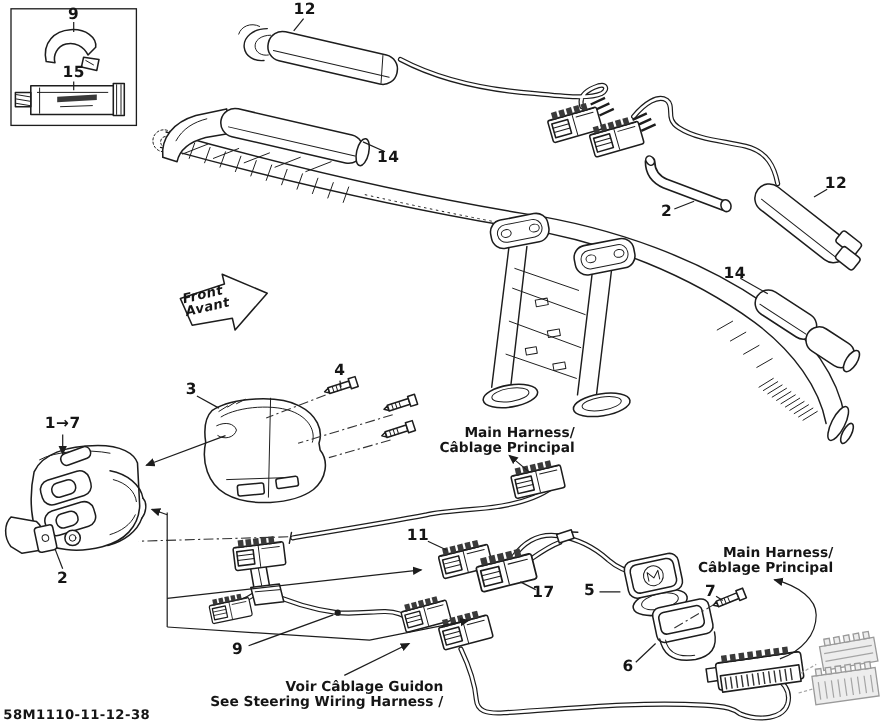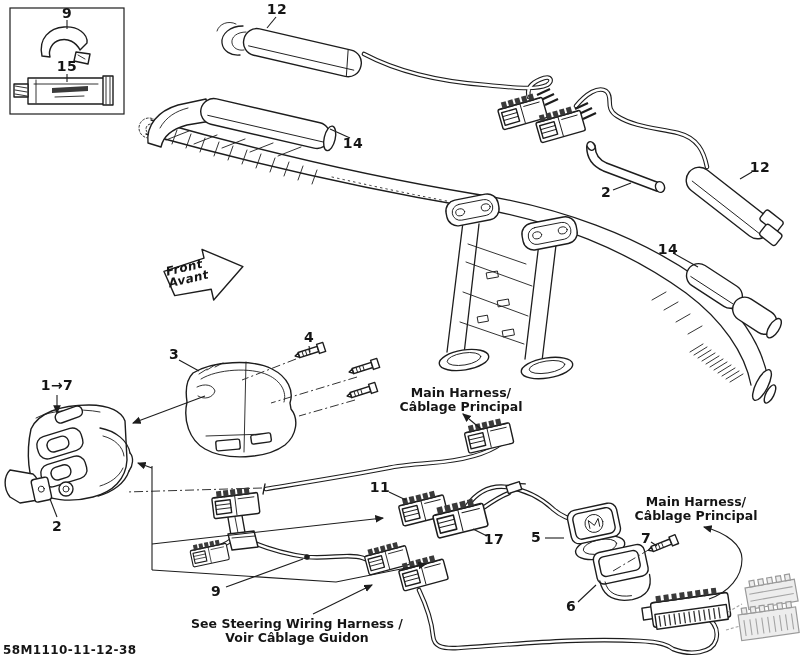--- a/index.html
+++ b/index.html
@@ -2,21 +2,21 @@
 <html><head>
 <meta charset="utf-8">
 <style>
   html,body{margin:0;padding:0;background:#fff;}
   .stage{position:relative;width:800px;height:662px;background:#fff;overflow:hidden;
          font-family:"DejaVu Sans","Liberation Sans",sans-serif;color:#111;}
   .stage svg{position:absolute;left:0;top:0;}
   .lbl{position:absolute;transform:translateX(-50%);font-size:14px;font-weight:bold;
        color:#151515;white-space:nowrap;letter-spacing:0.5px;}
   .ann{position:absolute;transform:translateX(-50%);font-size:12.5px;font-weight:bold;
-       color:#151515;text-align:center;line-height:13.5px;white-space:nowrap;}
+       color:#151515;text-align:right;line-height:13.5px;white-space:nowrap;}
   .figcode{position:absolute;font-size:12px;font-weight:bold;letter-spacing:0.4px;color:#151515;}
   .front-text{position:absolute;font-size:12px;font-weight:bold;font-style:italic;
        line-height:12px;letter-spacing:0.4px;color:#151515;transform:rotate(-13deg);}
   
   .ln{fill:none;stroke:#1d1d1d;stroke-width:1.3;stroke-linejoin:round;stroke-linecap:round;}
   .th{fill:none;stroke:#1d1d1d;stroke-width:0.9;stroke-linejoin:round;stroke-linecap:round;}
   .fw{fill:#fff;stroke:#1d1d1d;stroke-width:1.4;stroke-linejoin:round;}
   .dk{fill:#3a3a3a;stroke:none;}
   .wo{fill:none;stroke:#1d1d1d;stroke-width:4.6;stroke-linecap:round;}
   .wi{fill:none;stroke:#fff;stroke-width:2.4;stroke-linecap:round;}
@@ -388,22 +388,22 @@
 
 <div class="ann" style="left:461px;top:386px">
   <div>Main Harness/</div>
   <div>Câblage Principal</div>
 </div>
 <div class="ann" style="left:696px;top:495px">
   <div>Main Harness/</div>
   <div>Câblage Principal</div>
 </div>
 <div class="ann" style="left:297px;top:617px">
+  <div>Voir Câblage Guidon</div>
   <div>See Steering Wiring Harness /</div>
-  <div>Voir Câblage Guidon</div>
 </div>
 <div class="front-text" style="left:167px;top:261px">
   <div>Front</div>
   <div>Avant</div>
 </div>
 <div class="figcode" style="left:3px;top:643px">58M1110-11-12-38</div>
 
 </div>
 
 </body></html>

